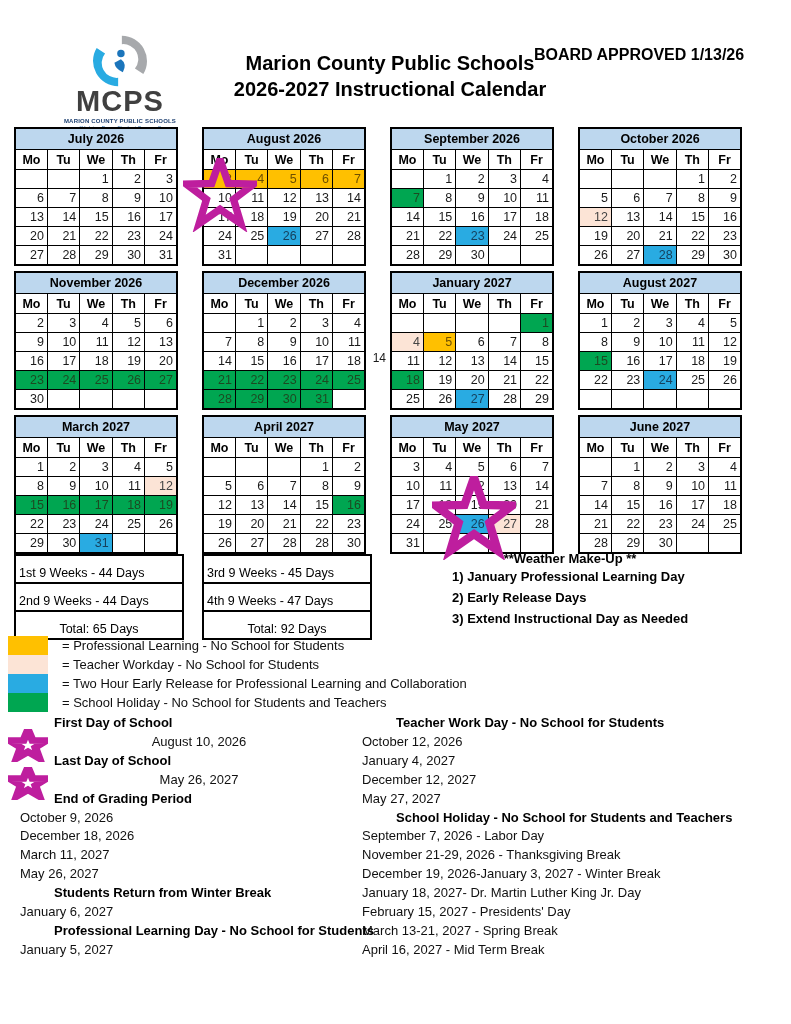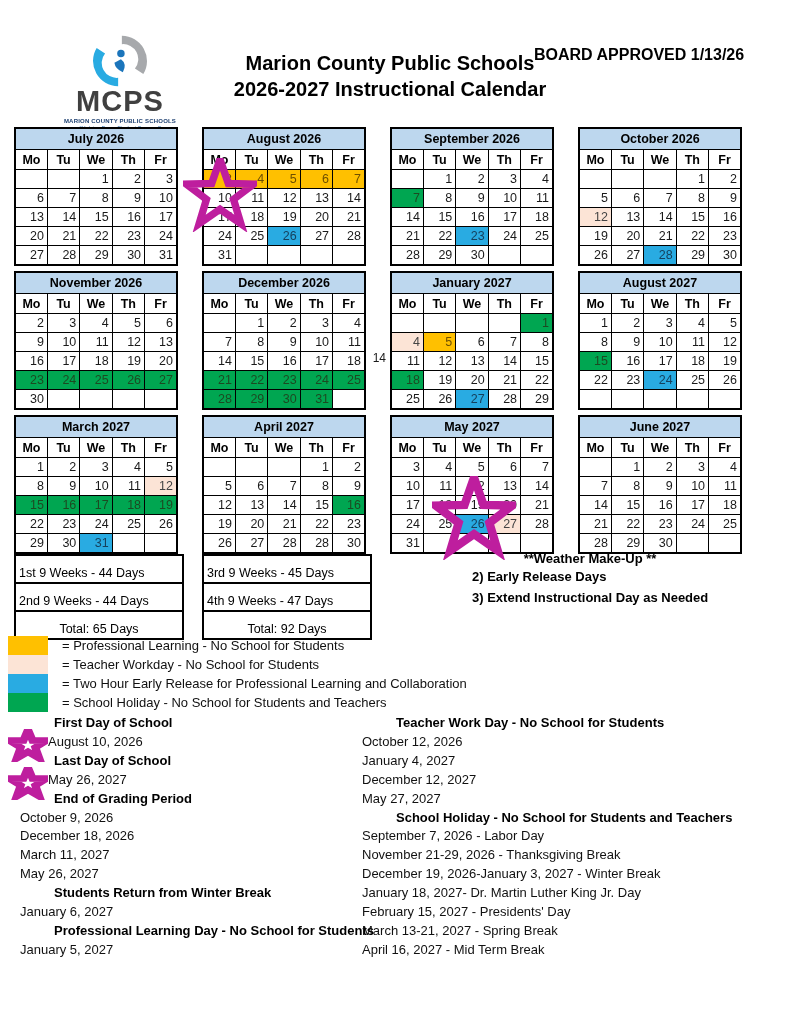--- a/index.html
+++ b/index.html
@@ -31,38 +31,38 @@
   .stray{position:absolute;left:368px;top:351px;width:18px;text-align:right;font-size:12px;color:#1a1a1a;}
 
   
   .sumbox{position:absolute;top:554px;width:166px;border:2px solid #000;background:#fff;}
   #summary-left{left:14px;} #summary-right{left:202px;}
   .sumrow{border-bottom:2px solid #000;height:18px;font-size:12.5px;display:flex;align-items:center;padding-left:3px;color:#000;margin-top:8px;}
   .sumrow:last-child{border-bottom:none;}
   .sumrow.total{justify-content:center;padding-left:0;}
 
   
-  #weather{position:absolute;left:460px;top:551px;width:260px;}
+  #weather{position:absolute;left:440px;top:551px;width:260px;}
   .weather-title{font-size:13px;font-weight:bold;text-align:center;color:#000;}
   .weather-item{font-size:13px;font-weight:bold;color:#000;line-height:21px;padding-left:12px;}
 
   
   #legend{position:absolute;left:8px;top:636px;}
   .legrow{display:flex;align-items:center;height:19px;}
   .sw{width:40px;height:19px;flex:0 0 40px;}
   .sw.pl{background:var(--pl,#FFC000);} .sw.tw{background:var(--tw,#FCE4D6);}
   .sw.er{background:var(--er,#29ABE2);} .sw.sh{background:var(--sh,#00A651);}
   .legrow span{margin-left:14px;font-size:13px;color:#111;}
 
   
   .events{position:absolute;top:714px;}
   #events-left{left:20px;width:330px;} #events-right{left:362px;width:420px;}
   .ev{font-size:13px;line-height:18.9px;color:#111;white-space:nowrap;}
   .ev.bold{font-weight:bold;color:#000;margin-left:34px;}
-  .ev.indent{padding-left:28px;}
+  .ev.indent{padding-left:28px;text-align:center;}
 
   
   .star{position:absolute;pointer-events:none;}
   .star polygon{fill:none;stroke:var(--star,#BE1E9E);}
   .star.big polygon{stroke-width:10;}
   .star.small polygon{stroke-width:20;}
 </style>
 </head>
 <body>
 
@@ -722,20 +722,21 @@
     </div>
   <div id="summary-right" class="sumbox">
       <div class="sumrow">3rd 9 Weeks - 45 Days</div>
       <div class="sumrow">4th 9 Weeks - 47  Days</div>
       <div class="sumrow total">Total: 92 Days</div>
     </div>
 
   <div id="weather">
     <div class="weather-title">**Weather Make-Up **</div>
     <div id="weather-items">
+        <div class="weather-item">1) January Professional Learning Day</div>
         <div class="weather-item">2) Early Release Days</div>
         <div class="weather-item">3) Extend Instructional Day as Needed</div>
       </div>
   </div>
 
   <div id="legend">
       <div class="legrow">
         <div class="sw pl"></div>
         <span>= Professional Learning - No School for Students</span>
       </div>

